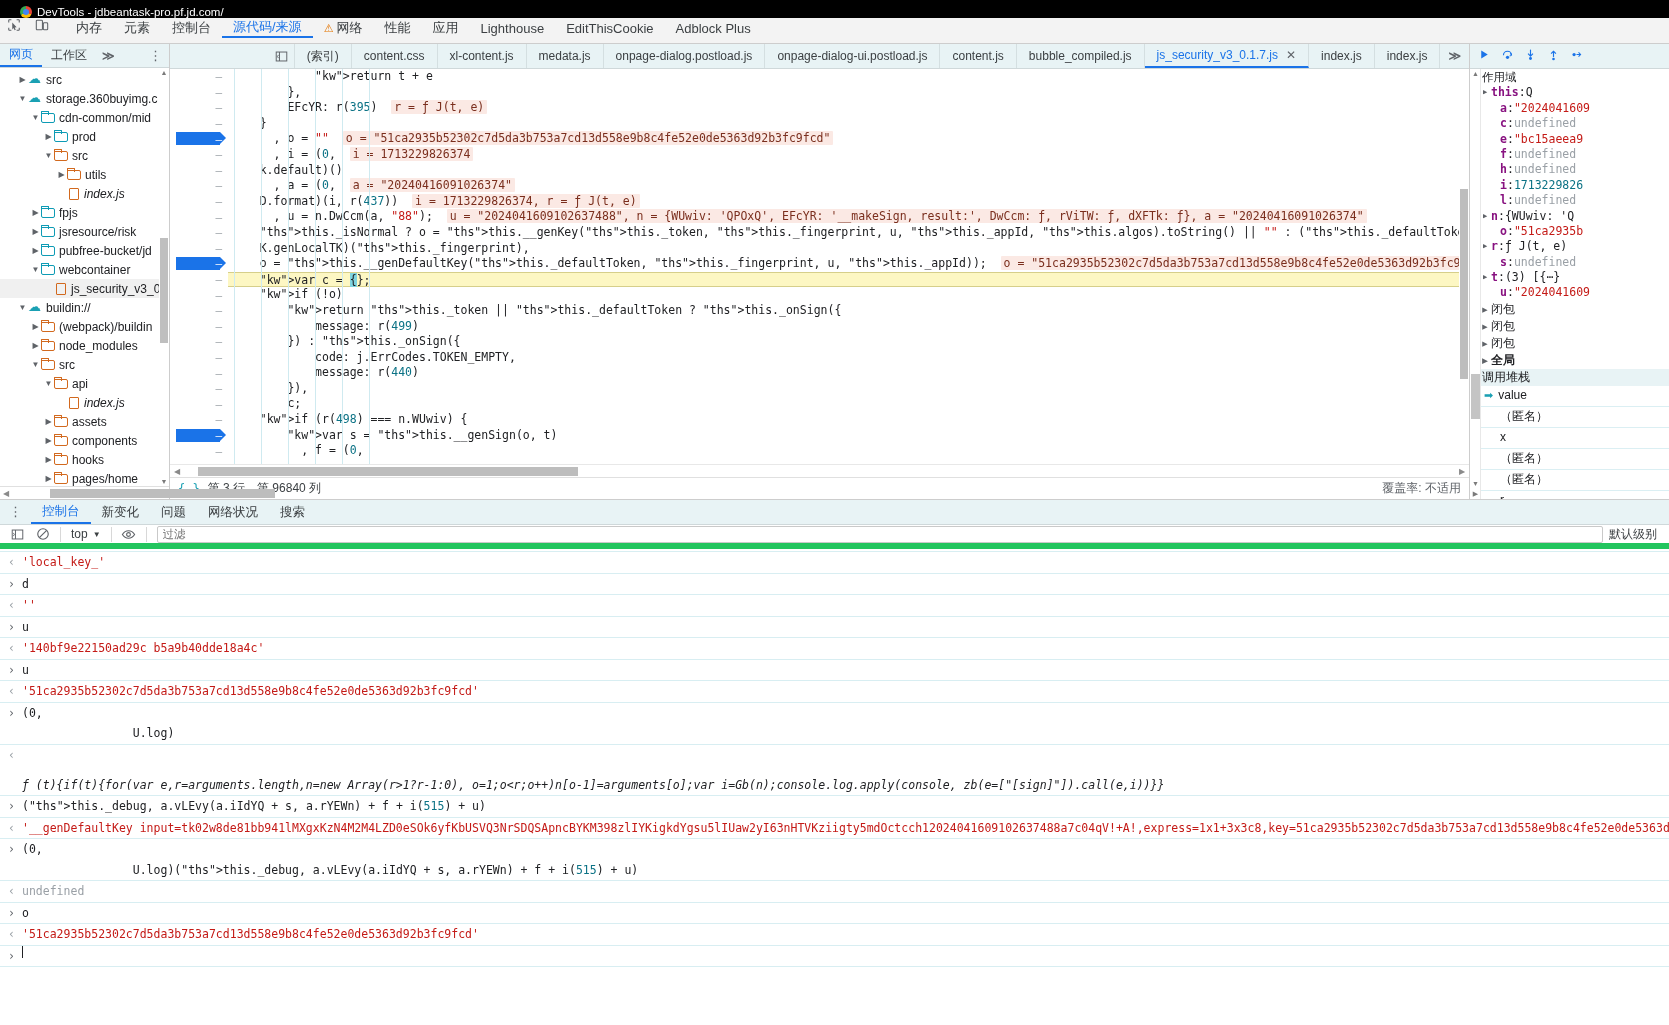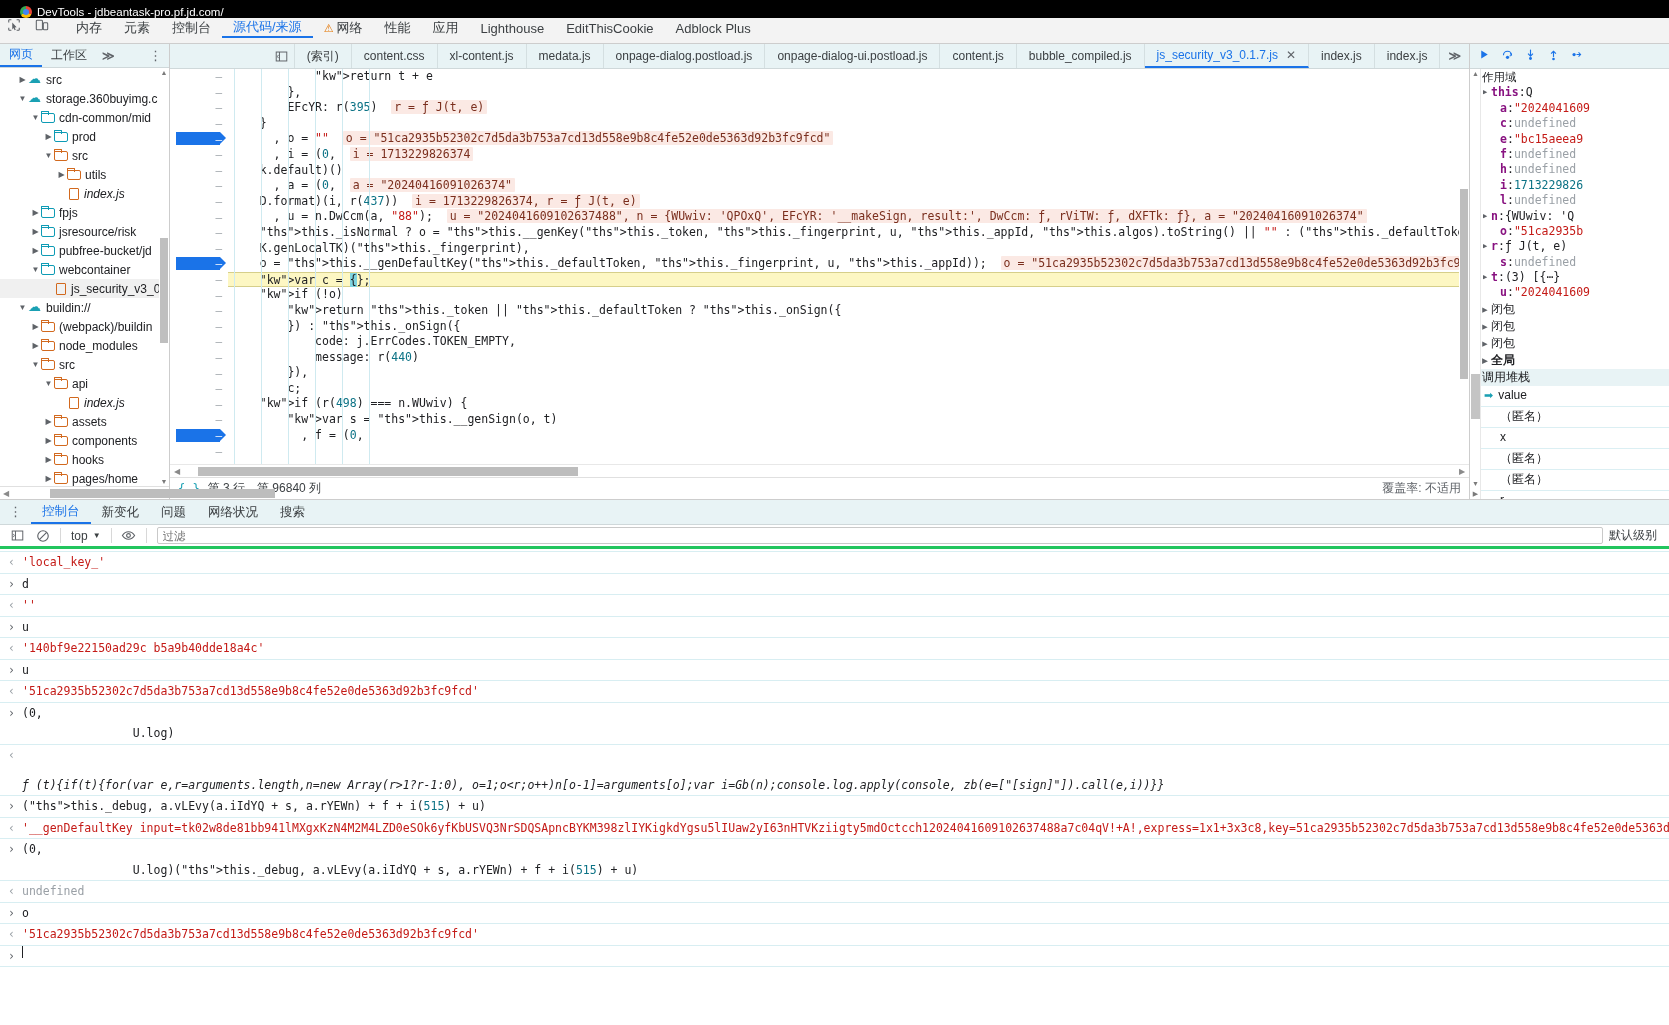--- a/index.html
+++ b/index.html
@@ -114,21 +114,21 @@
   .dstack{height:21px;line-height:21px;border-bottom:1px solid #dbeff3;font-family:"Liberation Sans",sans-serif;font-size:12px;color:#202124;padding-left:14px;display:flex;align-items:center;}
   .dstack .ar{color:#1aa0b3;margin-right:5px;font-size:11px;}
   .dbg-scrollv{position:absolute;left:0;top:25px;bottom:0;width:11px;background:#fff;border-right:1px solid #e8e8e8;}
 
   
   .drawer{height:auto;border-top:1px solid #cdcdcd;display:flex;flex-direction:column;background:#fff;}
   .drawer-tabs{height:25px;background:#e8f3f5;display:flex;align-items:center;font-size:12.5px;border-bottom:1px solid #cfd8da;}
   .dd-dots{padding:0 9px;color:#5f6368;font-size:13px;line-height:8px;}
   .dtab{padding:0 11px;height:100%;display:flex;align-items:center;color:#3c4043;}
   .dtab.active{color:#1a73e8;border-bottom:2px solid #1a73e8;}
-  .console-toolbar{height:24px;display:flex;align-items:center;gap:0;border-bottom:3px solid #22c55e;padding:0 4px;font-size:12px;}
+  .console-toolbar{height:24px;display:flex;align-items:center;gap:0;border-bottom:6px solid #22c55e;padding:0 4px;font-size:12px;}
   .ct-btn{width:26px;height:100%;display:flex;align-items:center;justify-content:center;color:#5f6368;}
   .ct-sep{width:1px;height:15px;background:#d8d8d8;margin:0 4px;}
   .ct-select{display:flex;align-items:center;gap:5px;color:#3c4043;padding:0 6px;}
   .filter-input{flex:1;height:17px;border:1px solid #c9c9c9;border-radius:2px;color:#9aa0a6;padding:0 5px;line-height:15px;font-size:11.5px;margin:0 6px;background:#fff;}
   .ct-right{color:#3c4043;padding-right:8px;font-size:12px;}
   .console-body{flex:1;overflow:hidden;font-family:"DejaVu Sans Mono", monospace;font-size:11.5px;}
   .crow{min-height:20.5px;line-height:20.5px;border-bottom:1px solid #d8eef2;display:flex;align-items:flex-start;padding-left:8px;white-space:pre;overflow:hidden;}
   .crow .mk{width:14px;flex:none;color:#5f6368;font-family:"DejaVu Sans Mono",monospace;}
   .crow .mk.in{color:#5f6368;}
   .crow .mk.out{color:#9aa0a6;}
@@ -477,20 +477,21 @@
           <div class="cline">    k.default)()</div>
           <div class="cline">      , a = (<span class="num">0</span>,  <span class="inline-val">a = "20240416091026374"</span></div>
           <div class="cline">    D.format)(i, r(<span class="num">437</span>))  <span class="inline-val">i = 1713229826374, r = ƒ J(t, e)</span></div>
           <div class="cline">      , u = n.DwCcm(a, <span class="str">"88"</span>);  <span class="inline-val">u = "2024041609102637488", n = {WUwiv: 'QPOxQ', EFcYR: '__makeSign, result:', DwCcm: ƒ, rViTW: ƒ, dXFTk: ƒ}, a = "20240416091026374"</span></div>
           <div class="cline">    <span class="&lt;span">"ths"</span>&gt;this._isNormal ? o = <span class="&lt;span">"ths"</span>&gt;this.__genKey(<span class="&lt;span">"ths"</span>&gt;this._token, <span class="&lt;span">"ths"</span>&gt;this._fingerprint, u, <span class="&lt;span">"ths"</span>&gt;this._appId, <span class="&lt;span">"ths"</span>&gt;this.algos).toString() || <span class="str">""</span> : (<span class="&lt;span">"ths"</span>&gt;this._defaultToken = (,  </div>
           <div class="cline">    K.genLocalTK)(<span class="&lt;span">"ths"</span>&gt;this._fingerprint),</div>
           <div class="cline">    o = <span class="&lt;span">"ths"</span>&gt;this.__genDefaultKey(<span class="&lt;span">"ths"</span>&gt;this._defaultToken, <span class="&lt;span">"ths"</span>&gt;this._fingerprint, u, <span class="&lt;span">"ths"</span>&gt;this._appId));  <span class="inline-val">o = "51ca2935b52302c7d5da3b753a7cd13d558e9b8c4fe52e0de5363d92b3fc9fcd", u = "2024041609102637488"</span></div>
           <div class="cline hl">    <span class="&lt;span">"kw"</span>&gt;var c = <span class="caret">{</span>};</div>
           <div class="cline">    <span class="&lt;span">"kw"</span>&gt;if (!o)</div>
           <div class="cline">        <span class="&lt;span">"kw"</span>&gt;return <span class="&lt;span">"ths"</span>&gt;this._token || <span class="&lt;span">"ths"</span>&gt;this._defaultToken ? <span class="&lt;span">"ths"</span>&gt;this._onSign({</div>
+          <div class="cline">            message: r(<span class="num">499</span>)</div>
           <div class="cline">        }) : <span class="&lt;span">"ths"</span>&gt;this._onSign({</div>
           <div class="cline">            code: j.ErrCodes.TOKEN_EMPTY,</div>
           <div class="cline">            message: r(<span class="num">440</span>)</div>
           <div class="cline">        }),</div>
           <div class="cline">        c;</div>
           <div class="cline">    <span class="&lt;span">"kw"</span>&gt;if (r(<span class="num">498</span>) === n.WUwiv) {</div>
           <div class="cline">        <span class="&lt;span">"kw"</span>&gt;var s = <span class="&lt;span">"ths"</span>&gt;this.__genSign(o, t)</div>
           <div class="cline">          , f = (<span class="num">0</span>,</div>
         </div>
       <div style="position:absolute;right:0;top:0;bottom:0;width:10px;background:#fff;">

